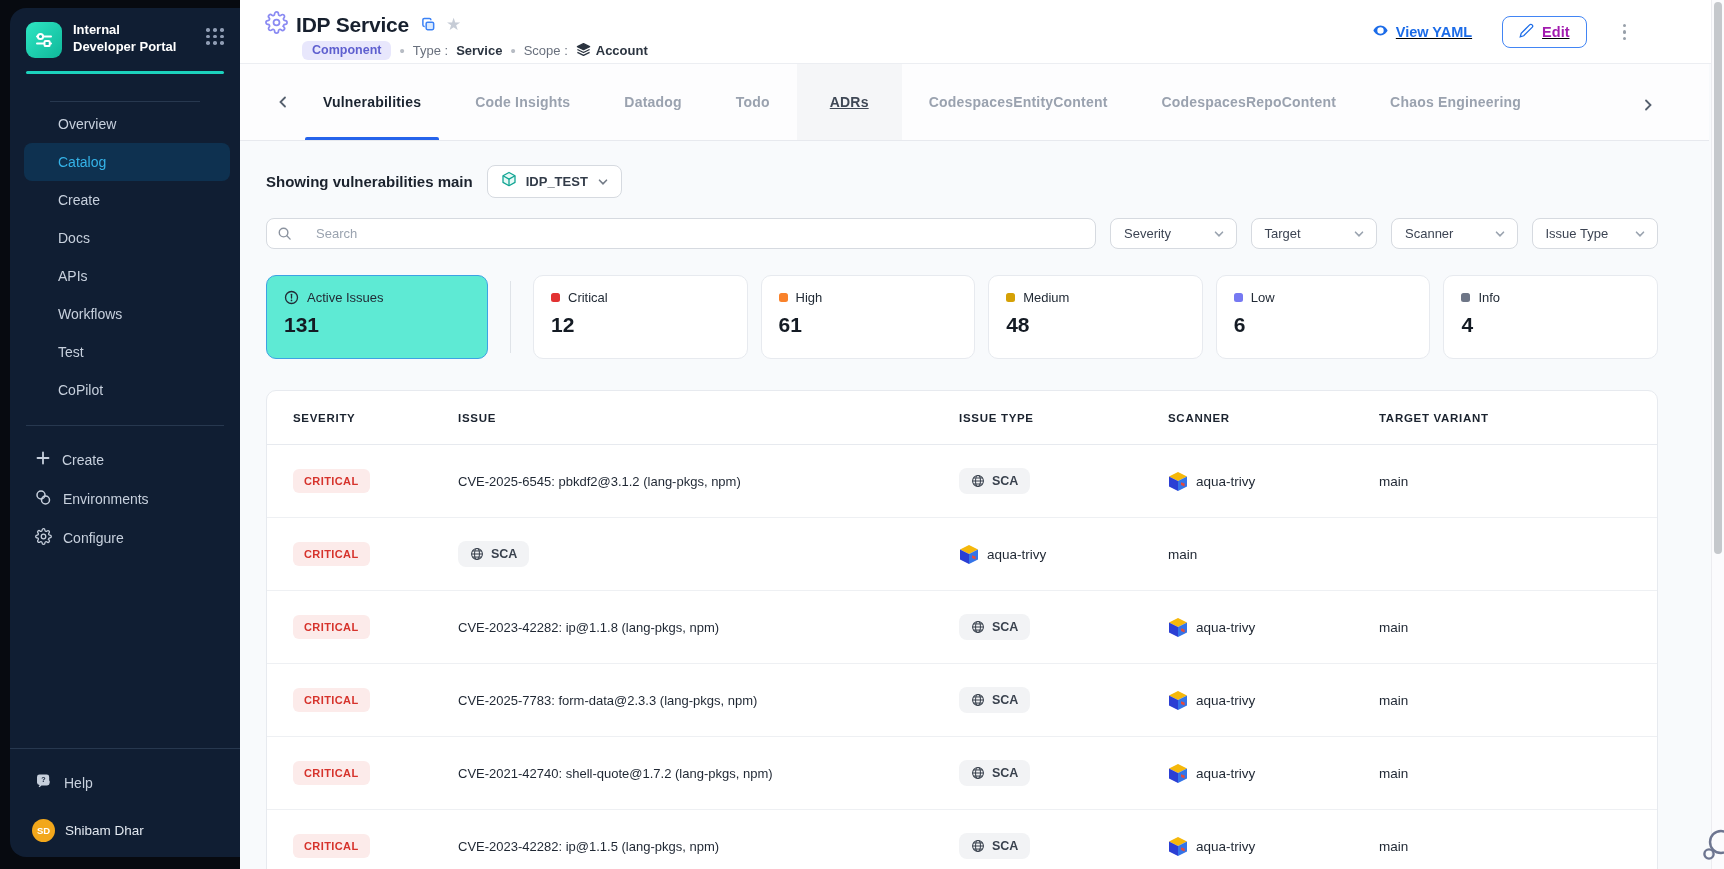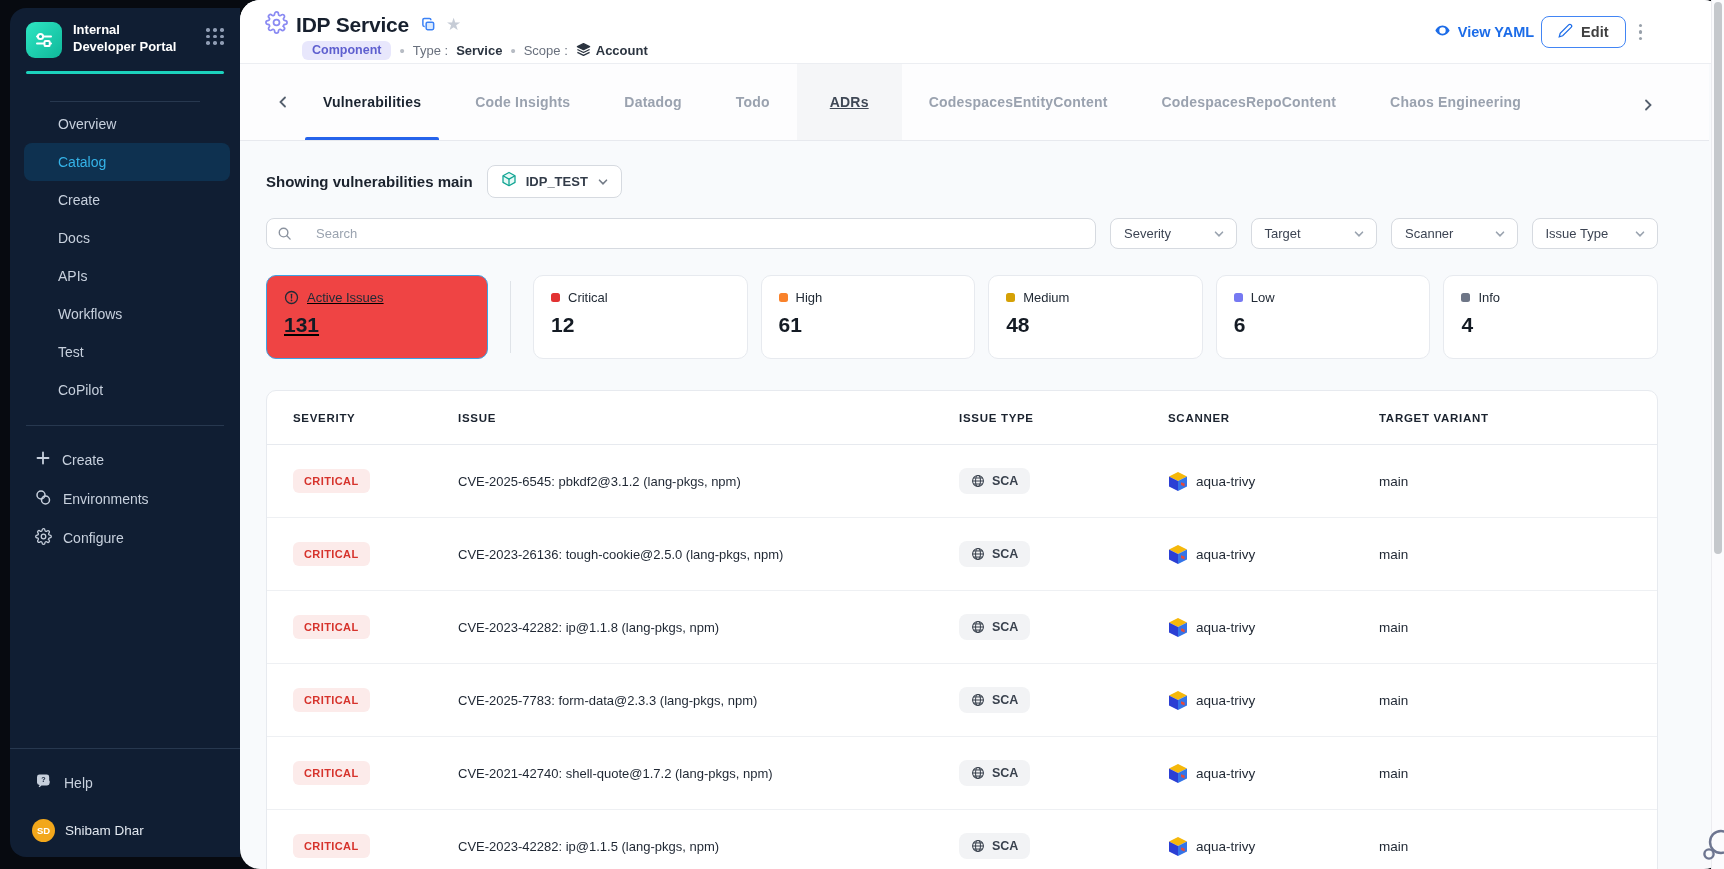--- a/index.html
+++ b/index.html
@@ -31,36 +31,36 @@
   .side-bottom { margin-top:auto; padding-bottom:4px; }
   .bottom-div { border-top:1px solid #27384f; margin:0 0 14px 0; }
   .help-row { height:40px; padding-left:25px; display:flex; align-items:center; gap:11px;
     font-size:14px; color:#c7d0dd; cursor:pointer; }
   .user-row { height:46px; padding-left:22px; display:flex; align-items:center; gap:10px;
     font-size:13.5px; color:#e2e8f0; cursor:pointer; margin-top:4px; }
   .avatar { width:23px; height:23px; border-radius:50%; display:flex; align-items:center;
     justify-content:center; font-size:9.5px; font-weight:700; color:#fff; }
 
   
-  .main { position:absolute; left:240px; top:0; right:0; bottom:0; background:#f8fafc; overflow:hidden;border-radius:20px; }
+  .main { position:absolute; left:240px; top:0; right:0; bottom:0; background:#f8fafc; overflow:hidden; }
 
   .entity-header { height:64px; background:#fff; border-bottom:1px solid #eceef2; position:relative; }
   .title-row { display:flex; align-items:center; padding:11px 0 0 25px; }
   .page-title { font-size:21px; font-weight:700; color:#17202e; margin-left:8px; letter-spacing:-0.2px; }
   .copy-icon { margin-left:12px; cursor:pointer; display:flex; }
   .star-icon { margin-left:10px; color:#c6ccd6; font-size:17px; cursor:pointer; line-height:1; }
   .meta-row { display:flex; align-items:center; gap:8px; margin:3px 0 0 62px; font-size:13px; color:#69707d; }
   .entity-badge { background:#e8e7fc; color:#5e5fcf; font-weight:600; font-size:12.5px;
     padding:2px 10px 3px; border-radius:6px; }
   .meta-dot { color:#b7bcc4; font-size:15px; line-height:1; }
   .meta-strong { color:#2b3440; font-weight:700; }
   .scope-wrap { display:flex; align-items:center; gap:5px; }
-  .header-actions { position:absolute; right:76px; top:16px; display:flex; align-items:center; gap:7px; }
+  .header-actions { position:absolute; right:92px; top:16px; display:flex; align-items:center; gap:30px;text-decoration:underline; }
   .view-yaml { display:flex; align-items:center; gap:7px; color:#1c6ce8; font-size:14.5px; font-weight:700; cursor:pointer; }
-  .edit-btn { display:flex; align-items:center; gap:8px; border:1.5px solid #4285f4; color:#404040;
+  .edit-btn { display:flex; align-items:center; gap:8px; border:1.5px solid #4285f4; color:#a21caf;
     background:#fff; font-size:14.5px; font-weight:600; border-radius:8px; padding:6px 16px; cursor:pointer;
     font-family:inherit; }
   .kebab { display:flex; flex-direction:column; gap:3px; padding:4px 6px; cursor:pointer; }
   .kebab i { width:3.5px; height:3.5px; border-radius:50%; background:#98a0aa; }
 
   .tabbar { height:77px; background:#fdfdfe; border-bottom:1px solid #e7e9ee; display:flex;
     align-items:stretch; padding-left:30px; position:relative; overflow:hidden; margin-right:15px; }
   .tab-chevron { align-self:center; display:flex; padding:6px; cursor:pointer; }
   .tab-chevron.right { position:absolute; right:48px; top:28px; background:linear-gradient(90deg,rgba(253,253,254,0),#fdfdfe 30%); padding-left:14px; }
   .tab { display:flex; align-items:center; padding:0 27px; font-size:14px; font-weight:600;
@@ -82,21 +82,21 @@
     display:flex; align-items:center; padding:0 10px; gap:24px; }
   .search-box input { border:none; outline:none; flex:1; font-size:13px; color:#333c49;
     font-family:inherit; background:transparent; }
   .search-box input::placeholder { color:#9aa3af; }
   .filter-select { flex:1; height:31px; background:#fff; border:1px solid #d6dae0; border-radius:8px;
     display:flex; align-items:center; justify-content:space-between; padding:0 11px 0 13px;
     font-size:13px; font-weight:500; color:#3c4453; cursor:pointer; }
 
   .stats-row { display:flex; align-items:stretch; margin-top:26px; height:84px; }
   .stat-card { background:#fff; border:1px solid #e7eaef; border-radius:10px; padding:14px 17px; cursor:pointer; }
-  .stat-card.active-card { width:222px; flex:0 0 222px; background:#ef4444; border:1.5px solid #3da2e4;text-decoration:underline; }
+  .stat-card.active-card { width:222px; flex:0 0 222px; background:#5eead4; border:1.5px solid #3da2e4; }
   .stat-label { display:flex; align-items:center; gap:8px; font-size:13px; font-weight:500; color:#222b36; }
   .sev-dot { width:9px; height:9px; border-radius:2.5px; flex:0 0 9px; }
   .stat-value { font-size:21px; font-weight:800; color:#141b24; margin-top:8px; }
   .stats-divider { width:1px; background:#dfe3e8; margin:6px 22px; }
   .sev-cards { display:flex; gap:13px; flex:1; }
   .sev-cards .stat-card { flex:1; }
 
   .vuln-table { margin-top:31px; background:#fff; border:1px solid #e7eaef; border-radius:10px 10px 0 0;
     height:560px; overflow:hidden; }
   .t-row { display:grid; grid-template-columns:165px 501px 209px 211px 1fr; align-items:center; padding-left:26px; }
@@ -431,21 +431,20 @@
                   <polygon points="19,5.5 10,10 10,20 19,15.5" fill="#3474e8"></polygon>
                   <polygon points="13,11.2 16.6,12.6 16.6,15.4 13,14" fill="#e04a3f"></polygon>
                 </svg>
       <span class="scanner-text">aqua-trivy</span>
     </span>
     <span class="target-cell">main</span>
   </div>
 
   <div class="t-row">
     <span><span class="sev-badge">CRITICAL</span></span>
-    <span class="issue-text">CVE-2023-26136: tough-cookie@2.5.0 (lang-pkgs, npm)</span>
     <span><span class="type-badge">
       <svg width="14" height="14" viewBox="0 0 16 16" fill="none" stroke="#3a424e" stroke-width="1.2">
                     <circle cx="8" cy="8" r="6.2"></circle>
                     <ellipse cx="8" cy="8" rx="2.8" ry="6.2"></ellipse>
                     <line x1="1.8" y1="8" x2="14.2" y2="8"></line>
                     <line x1="2.8" y1="4.5" x2="13.2" y2="4.5"></line>
                     <line x1="2.8" y1="11.5" x2="13.2" y2="11.5"></line>
                   </svg>
       <span class="type-text">SCA</span>
                 </span>

